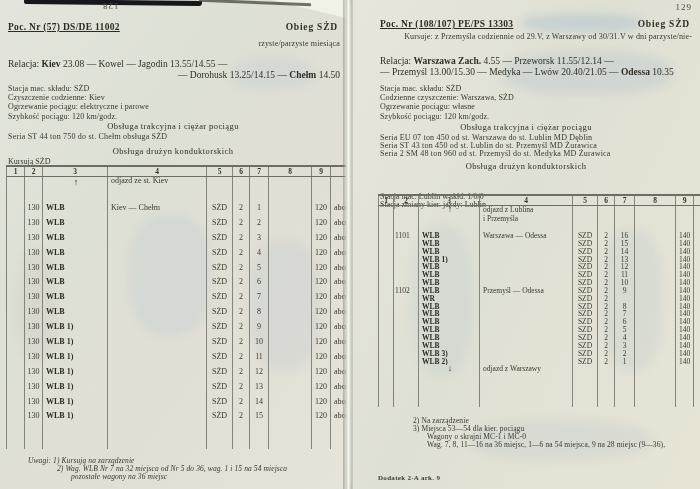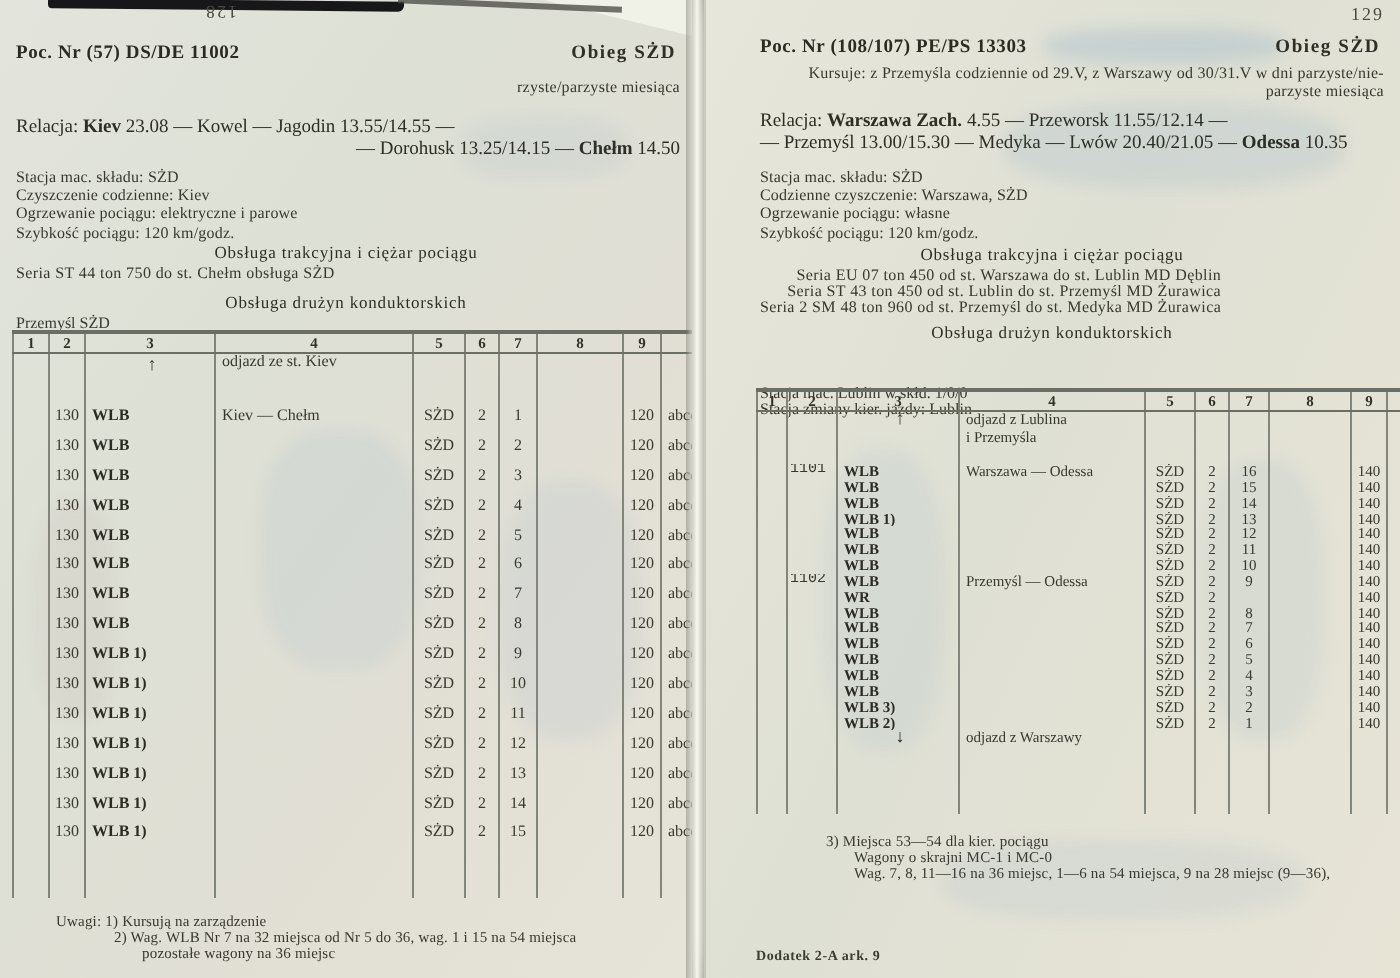--- a/index.html
+++ b/index.html
@@ -17,38 +17,38 @@
   .darktail{position:absolute;left:199px;top:1px;width:112px;height:2.5px;background:#45453f;
             opacity:.75;transform:rotate(2.4deg);}
   .corner{position:absolute;left:272px;top:0;width:74px;height:18px;background:#f0f1e7;
           clip-path:polygon(0 0,100% 0,100% 100%);}
   .pnum{position:absolute;font-size:9px;color:#4a4a40;letter-spacing:1px;}
   .pnumL{left:102px;top:1px;transform:rotate(180deg);}
   .pnumR{right:8px;top:2px;}
   .headrow{position:absolute;display:flex;justify-content:space-between;font-size:9.5px;}
   .pgL .headrow{left:8px;right:8px;top:22px;}
   .pgR .headrow{left:28px;right:10px;top:19px;}
-  .trainno{font-weight:700;letter-spacing:.3px;color:#2b2b23;}
+  .trainno{font-weight:700;letter-spacing:.3px;color:#2b2b23;text-decoration:underline;}
   .obieg{font-weight:600;letter-spacing:.8px;color:#2f2f27;}
   .kursuje{position:absolute;font-size:8px;line-height:9px;letter-spacing:.15px;text-align:right;}
   .pgL .kursuje{left:8px;right:6px;top:39px;}
   .pgR .kursuje{left:28px;right:8px;top:32px;}
   .relacja{position:absolute;font-size:9.5px;line-height:10px;color:#2e2e26;}
   .pgL .relacja{left:8px;right:6px;top:59px;}
   .pgR .relacja{left:28px;right:4px;top:56px;}
   .pgL .rl2{text-align:right;margin-top:1px;}
   .pgR .rl2{margin-top:1px;}
   .b{font-weight:700;}
   .info{position:absolute;font-size:8px;line-height:9.2px;letter-spacing:.1px;}
   .pgL .info{left:8px;top:84px;}
   .pgR .info{left:28px;top:84px;}
   .sect{position:absolute;left:0;right:0;text-align:center;font-size:8.5px;letter-spacing:.4px;color:#2e2e26;}
   .pgL .sectA{top:121px;}  .pgL .sectB{top:146px;}
   .pgR .sectA{top:122px;}  .pgR .sectB{top:161px;}
-  .seria{position:absolute;font-size:8px;line-height:8.2px;letter-spacing:.2px;text-align:right;}
+  .seria{position:absolute;font-size:8px;line-height:8.2px;letter-spacing:.2px;}
   .pgL .seria{left:8px;top:133px;}
   .pgR .seria{left:28px;top:134px;}
   .obsl{position:absolute;left:8px;top:157px;font-size:8px;}
   .condinfo{position:absolute;left:28px;top:173px;font-size:8px;line-height:8.3px;margin-top:20px;}
   .tbl{border-collapse:collapse;table-layout:fixed;position:absolute;}
   .tbl th,.tbl td{border-left:1px solid #82857b;padding:0 1px;overflow:hidden;white-space:nowrap;
                   font-weight:normal;vertical-align:middle;}
   .tbl th:last-child,.tbl td:last-child{border-right:1px solid #82857b;}
   .tbl thead th{border-top:2px solid #6b6e64;border-bottom:1.2px solid #6b6e64;text-align:center;
                 font-size:7.5px;font-weight:700;height:8px;color:#33332b;}
@@ -56,35 +56,35 @@
   .tbl-a td{height:14.9px;font-size:8px;}
   .tbl-a .c1{width:15px}.tbl-a .c2{width:15px}.tbl-a .c3{width:62px}.tbl-a .c4{width:96px}
   .tbl-a .c5{width:23px}.tbl-a .c6{width:14px}.tbl-a .c7{width:16px}.tbl-a .c8{width:40px}
   .tbl-a .c9{width:16px}.tbl-a .c10{width:37px}
   .tbl-b{left:26px;top:194px;width:318px;}
   .tbl-b td{height:7.85px;font-size:7.5px;line-height:7.8px;}
   .tbl-b .c1{width:12px}.tbl-b .c2{width:22px}.tbl-b .c3{width:58px}.tbl-b .c4{width:90px}
   .tbl-b .c5{width:22px}.tbl-b .c6{width:14px}.tbl-b .c7{width:17px}.tbl-b .c8{width:38px}
   .tbl-b .c9{width:15px}.tbl-b .c10{width:30px}
   .tbl td.c2{text-align:center;}
-  .tbl-b td.c2{text-align:left;padding-left:1px;font-family:Liberation Mono, monospace;}
+  .tbl-b td.c2{text-align:left;padding-left:1px;}
   .tbl td.c3{font-weight:700;padding-left:3px;color:#2b2b23;}
   .tbl td.c4{padding-left:3px;}
   .tbl td.c5,.tbl td.c6,.tbl td.c7,.tbl td.c9,.tbl-b td.c10{text-align:center;}
   .tbl-a td.c10{padding-left:3px;}
   .note-row td{vertical-align:top;}
   .tbl-a .note-row td{height:23px;}
   .tbl-b .nt td{height:26px;}
   .tbl-b .nb td{height:13px;}
   .note-row .arrow{text-align:center;font-size:9px;font-weight:400;}
   .note-row .note{white-space:pre-line;font-weight:400;line-height:8.5px;}
   .tbl-a .spacer td{height:26px;}
   .tbl-b .spacer td{height:29px;}
   .uwagi{position:absolute;font-size:7.5px;line-height:7.9px;letter-spacing:.1px;}
-  .pgL .uwagi{left:28px;top:457px;right:4px;}
+  .pgL .uwagi{left:28px;top:457px;right:4px;font-style:italic;}
   .pgR .uwagi{left:32px;top:417px;right:2px;line-height:8.1px;}
   .ind0{margin-left:0;} .ind1{margin-left:29px;} .ind2{margin-left:43px;}
   .footer{position:absolute;left:26px;top:474px;font-size:7px;font-weight:700;letter-spacing:.3px;color:#3c3c32;}
 </style>
 </head>
 <body>
 
 <div class="scan" style="color: rgb(56, 56, 47);">
 
   <div class="page pgL">
@@ -111,21 +111,21 @@
         <div>Stacja mac. składu: SŻD</div>
         <div>Czyszczenie codzienne: Kiev</div>
         <div>Ogrzewanie pociągu: elektryczne i parowe</div>
         <div>Szybkość pociągu: 120 km/godz.</div>
       </div>
     <div class="sect sectA">Obsługa trakcyjna i ciężar pociągu</div>
     <div class="seria">
         <div>Seria ST 44 ton 750 do st. Chełm obsługa SŻD</div>
       </div>
     <div class="sect sectB">Obsługa drużyn konduktorskich</div>
-    <div class="obsl">Przemyśl SŻD</div>
+    <div class="obsl">Kursują SŻD</div>
     <table class="tbl tbl-a">
         <thead>
           <tr>
             <th class="c1">1</th>
             <th class="c2">2</th>
             <th class="c3">3</th>
             <th class="c4">4</th>
             <th class="c5">5</th>
             <th class="c6">6</th>
             <th class="c7">7</th>
@@ -354,21 +354,20 @@
     <div class="smudge" style="left:60px;top:225px;width:60px;height:150px;background:rgba(125,160,195,.11);"></div>
     <div class="smudge" style="left:250px;top:230px;width:60px;height:140px;background:rgba(125,160,195,.11);"></div>
     <div class="smudge" style="left:120px;top:420px;width:180px;height:40px;background:rgba(125,160,195,.10);"></div>
     <div class="pnum pnumR">129</div>
     <div class="headrow">
       <span class="trainno">Poc. Nr (108/107) PE/PS 13303</span>
       <span class="obieg">Obieg SŻD</span>
     </div>
     <div class="kursuje">
         <div>Kursuje: z Przemyśla codziennie od 29.V, z Warszawy od 30/31.V w dni parzyste/nie-</div>
-        <div>parzyste miesiąca</div>
       </div>
     <div class="relacja">
       <div class="rl1"><span>Relacja: </span><span class="b">Warszawa Zach.</span><span> 4.55 — Przeworsk 11.55/12.14 —</span></div>
       <div class="rl2"><span>— Przemyśl 13.00/15.30 — Medyka — Lwów 20.40/21.05 — </span><span class="b">Odessa</span><span> 10.35</span></div>
     </div>
     <div class="info">
         <div>Stacja mac. składu: SŻD</div>
         <div>Codzienne czyszczenie: Warszawa, SŻD</div>
         <div>Ogrzewanie pociągu: własne</div>
         <div>Szybkość pociągu: 120 km/godz.</div>
@@ -637,20 +636,21 @@
             <td class="c5"></td>
             <td class="c6"></td>
             <td class="c7"></td>
             <td class="c8"></td>
             <td class="c9"></td>
             <td class="c10"></td>
           </tr>
         </tbody>
       </table>
     <div class="uwagi">
+        <div class="ind1">2) Na zarządzenie</div>
         <div class="ind1">3) Miejsca 53—54 dla kier. pociągu</div>
         <div class="ind2">Wagony o skrajni MC-1 i MC-0</div>
         <div class="ind2">Wag. 7, 8, 11—16 na 36 miejsc, 1—6 na 54 miejsca, 9 na 28 miejsc (9—36),</div>
       </div>
     <div class="footer">Dodatek 2-A ark. 9</div>
   </div>
 
   <div class="gutter"></div>
 </div>
 

